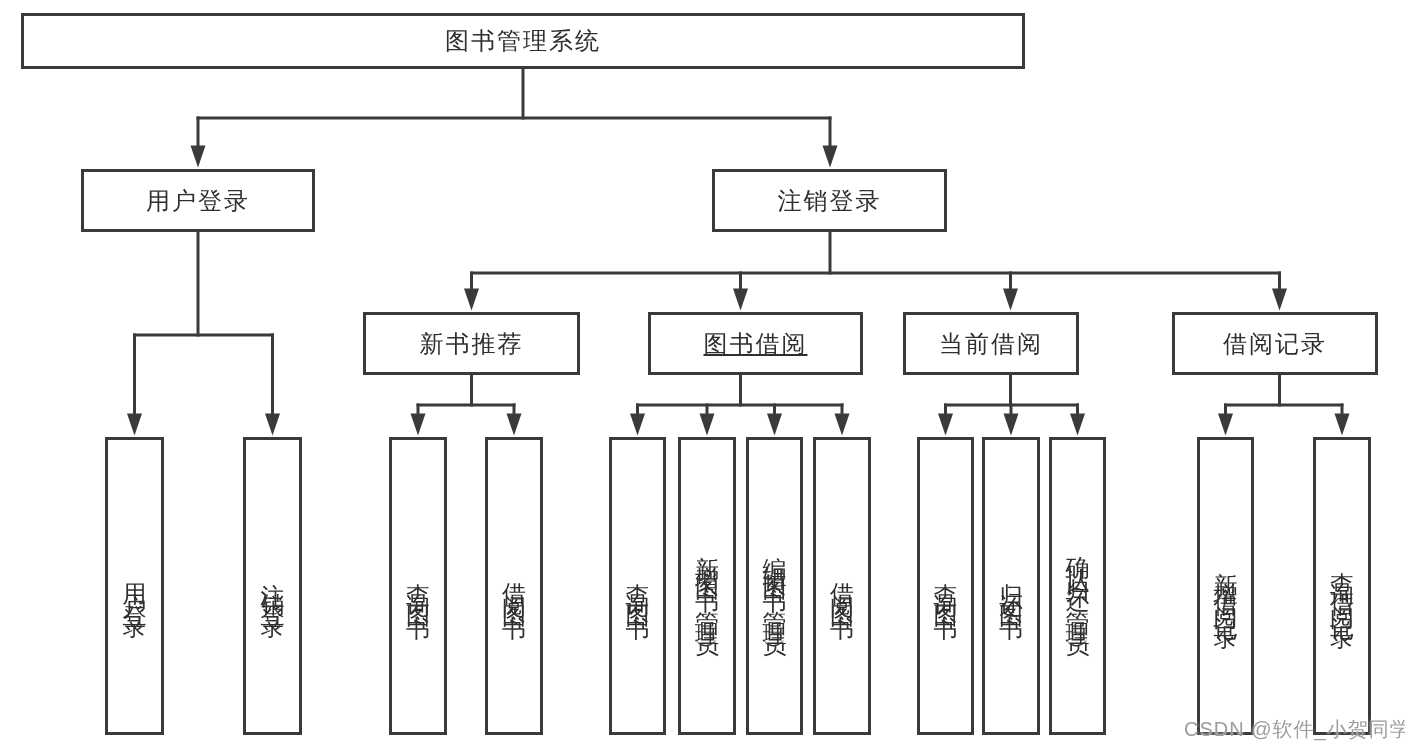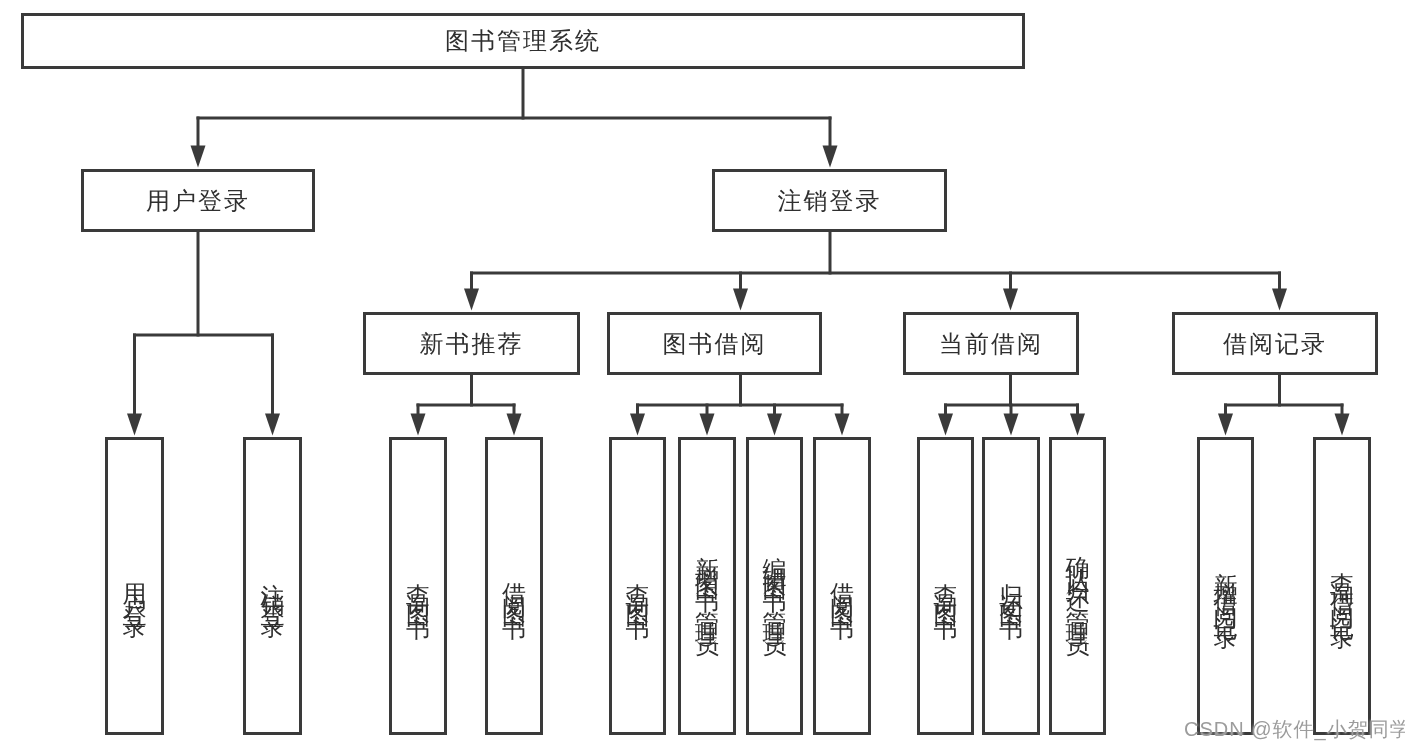--- a/index.html
+++ b/index.html
@@ -114,21 +114,21 @@
       <polygon points="1218,413.5 1233,413.5 1225.5,435.5" fill="#3a3a3a"></polygon>
       <polygon points="1334.5,413.5 1349.5,413.5 1342,435.5" fill="#3a3a3a"></polygon>
     </svg>
 
   <div class="node h-node" style="left:21px; top:13px; width:1004px; height:56px;">图书管理系统</div>
 
   <div class="node h-node" style="left:81px; top:169px; width:234px; height:63px;">用户登录</div>
   <div class="node h-node" style="left:712px; top:169px; width:235px; height:63px;">注销登录</div>
 
   <div class="node h-node" style="left:363px; top:312px; width:217px; height:63px;">新书推荐</div>
-  <div class="node h-node" style="left:607px; top:312px; width:215px; height:63px;">图书借阅</div>
+  <div class="node h-node" style="left:648px; top:312px; width:215px; height:63px;text-decoration:underline;">图书借阅</div>
   <div class="node h-node" style="left:903px; top:312px; width:176px; height:63px;">当前借阅</div>
   <div class="node h-node" style="left:1172px; top:312px; width:206px; height:63px;">借阅记录</div>
 
   <div class="node v-node" style="left:105px; top:437px; width:59px; height:298px;">用户登录</div>
   <div class="node v-node" style="left:243px; top:437px; width:59px; height:298px;">注销登录</div>
 
   <div class="node v-node" style="left:389px; top:437px; width:58px; height:298px;">查询图书</div>
   <div class="node v-node" style="left:485px; top:437px; width:58px; height:298px;">借阅图书</div>
 
   <div class="node v-node" style="left:609px; top:437px; width:57px; height:298px;">查询图书</div>

